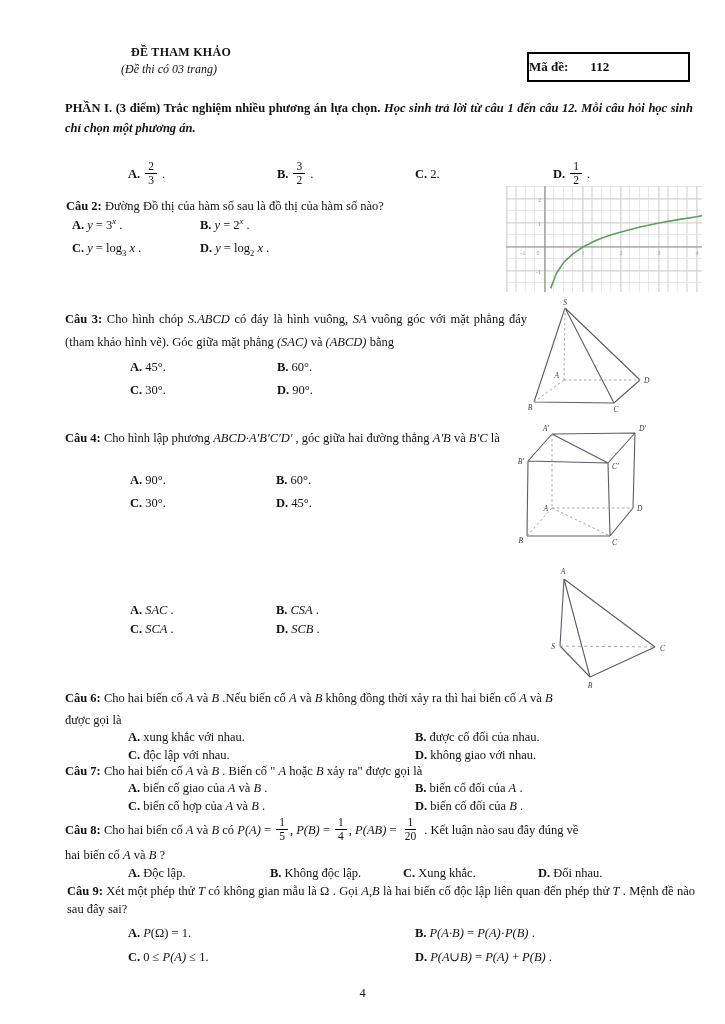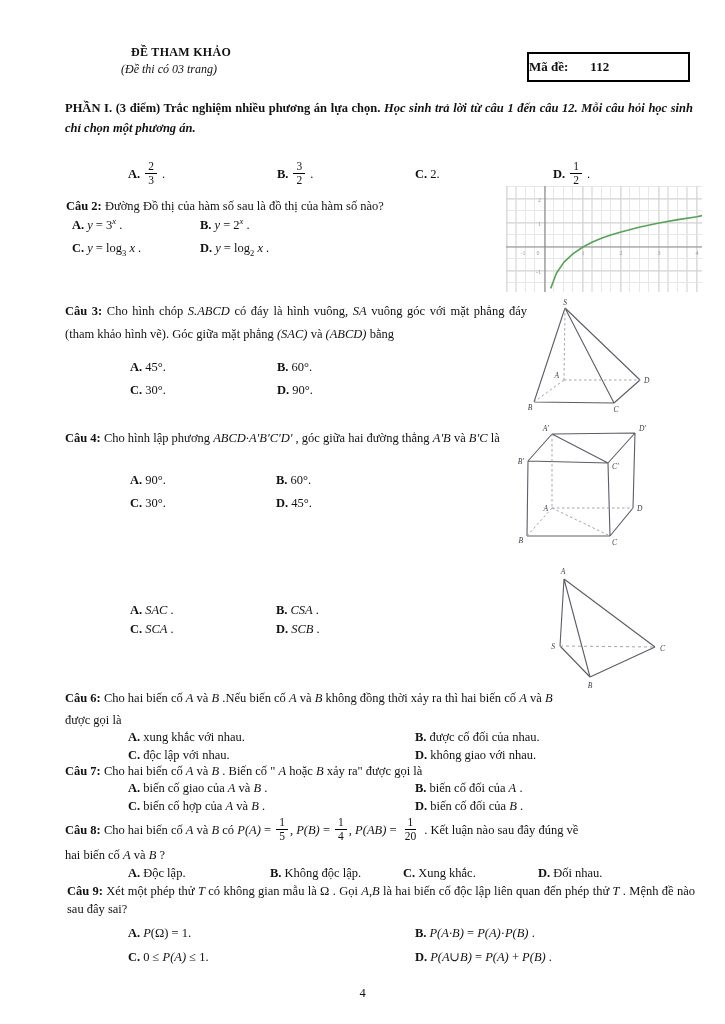--- a/index.html
+++ b/index.html
@@ -86,21 +86,21 @@
         <text class="tick" x="115" y="69" text-anchor="middle">2</text>
         <text class="tick" x="153" y="69" text-anchor="middle">3</text>
         <text class="tick" x="191" y="69" text-anchor="middle">4</text>
         <text class="tick" x="35" y="16" text-anchor="end">2</text>
         <text class="tick" x="35" y="40" text-anchor="end">1</text>
         <text class="tick" x="35" y="88" text-anchor="end">-1</text>
       </g>
     </svg>
   </div>
 
-  <p class="abs just" style="left:65px;top:300px;width:462px"><b>Câu 3:</b> <span>Cho hình chóp <span class="it">S.ABCD</span> có đáy là hình vuông, <span class="it">SA</span> vuông góc với mặt phẳng đáy (tham khảo hình vẽ). Góc giữa mặt phẳng <span class="it">(SAC)</span> và <span class="it">(ABCD)</span> bằng</span></p>
+  <p class="abs just" style="left:65px;top:308px;width:462px"><b>Câu 3:</b> <span>Cho hình chóp <span class="it">S.ABCD</span> có đáy là hình vuông, <span class="it">SA</span> vuông góc với mặt phẳng đáy (tham khảo hình vẽ). Góc giữa mặt phẳng <span class="it">(SAC)</span> và <span class="it">(ABCD)</span> bằng</span></p>
   <span class="opt" style="left:130px;top:358px"><b>A.</b><span>45°.</span></span>
   <span class="opt" style="left:277px;top:358px"><b>B.</b><span>60°.</span></span>
   <span class="opt" style="left:130px;top:381px"><b>C.</b><span>30°.</span></span>
   <span class="opt" style="left:277px;top:381px"><b>D.</b><span>90°.</span></span>
 
   <svg class="abs" style="left:527px;top:298px" width="155" height="120" viewBox="0 0 155 120">
     <g stroke="#5c5c66" stroke-width="1.1" fill="none">
       <path d="M38,10 L7,104 M38,10 L87,105 M38,10 L113,82 M7,104 L87,105 M87,105 L113,82"></path>
     </g>
     <g stroke="#9a9aa4" stroke-width="0.9" fill="none" stroke-dasharray="2.5,2.5">

